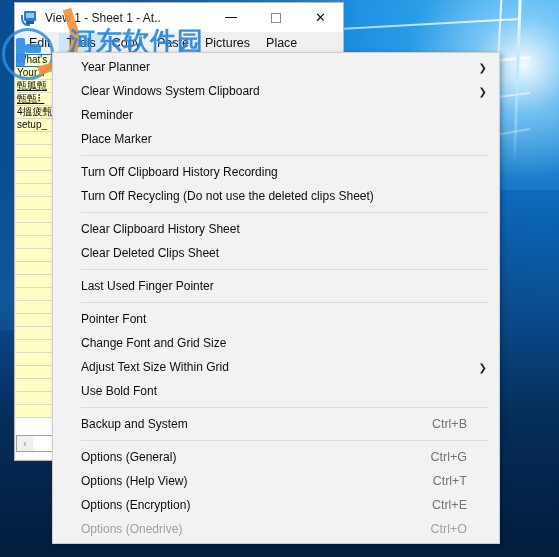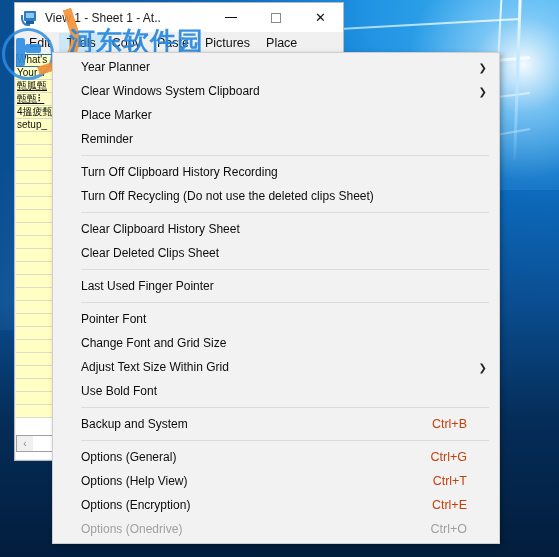--- a/index.html
+++ b/index.html
@@ -79,21 +79,21 @@
   .hscroll{position:absolute;left:0;bottom:7px;width:44px;height:17px;background:#f0f0f0;border:1px solid #a0a0a0;box-sizing:border-box;display:flex;}
   .sc-arrow{width:16px;height:15px;display:flex;align-items:center;justify-content:center;color:#8a8a8a;font-size:10px;background:#f0f0f0;}
   .sc-track{flex:1;background:#ffffff;}
 
   
   #dropdown{position:absolute;left:52px;top:52px;width:448px;background:#f2f2f2;
     border:1px solid #cfcfcf;box-sizing:border-box;box-shadow:2px 2px 5px rgba(0,0,0,.28);padding:2px 0;}
   .mi{height:24px;display:flex;align-items:center;position:relative;padding:0 10px 0 28px;}
   .mi .lbl{font-size:12px;color:#0d0d0d;white-space:nowrap;}
   .mi.disabled .lbl,.mi.disabled .acc{color:#a0a0a0;}
-  .mi .acc{margin-left:auto;font-size:12.5px;color:#c2410c;padding-right:22px;white-space:nowrap;}
+  .mi .acc{margin-left:auto;font-size:12.5px;color:#737373;padding-right:22px;white-space:nowrap;}
   .mi .chev{position:absolute;right:12px;top:50%;transform:translateY(-50%);font-size:10px;color:#222;}
   .sep{height:1px;background:#dcdcdc;margin:4px 10px 4px 28px;}
 </style>
 </head>
 <body>
 
 <div id="desktop">
   <div class="wp-base"></div>
   <div class="wp-sheen"></div>
   <div class="wp-glow"></div>
@@ -185,24 +185,24 @@
 <div id="dropdown">
     <div class="mi">
       <span class="lbl">Year Planner</span>
       <span class="chev">❯</span>
     </div>
     <div class="mi">
       <span class="lbl">Clear Windows System Clipboard</span>
       <span class="chev">❯</span>
     </div>
     <div class="mi">
+      <span class="lbl">Reminder</span>
+    </div>
+    <div class="mi">
       <span class="lbl">Place Marker</span>
-    </div>
-    <div class="mi">
-      <span class="lbl">Reminder</span>
     </div>
     <div class="sep"></div>
     <div class="mi">
       <span class="lbl">Turn Off Clipboard History Recording</span>
     </div>
     <div class="mi">
       <span class="lbl">Turn Off Recycling (Do not use the deleted clips Sheet)</span>
     </div>
     <div class="sep"></div>
     <div class="mi">

